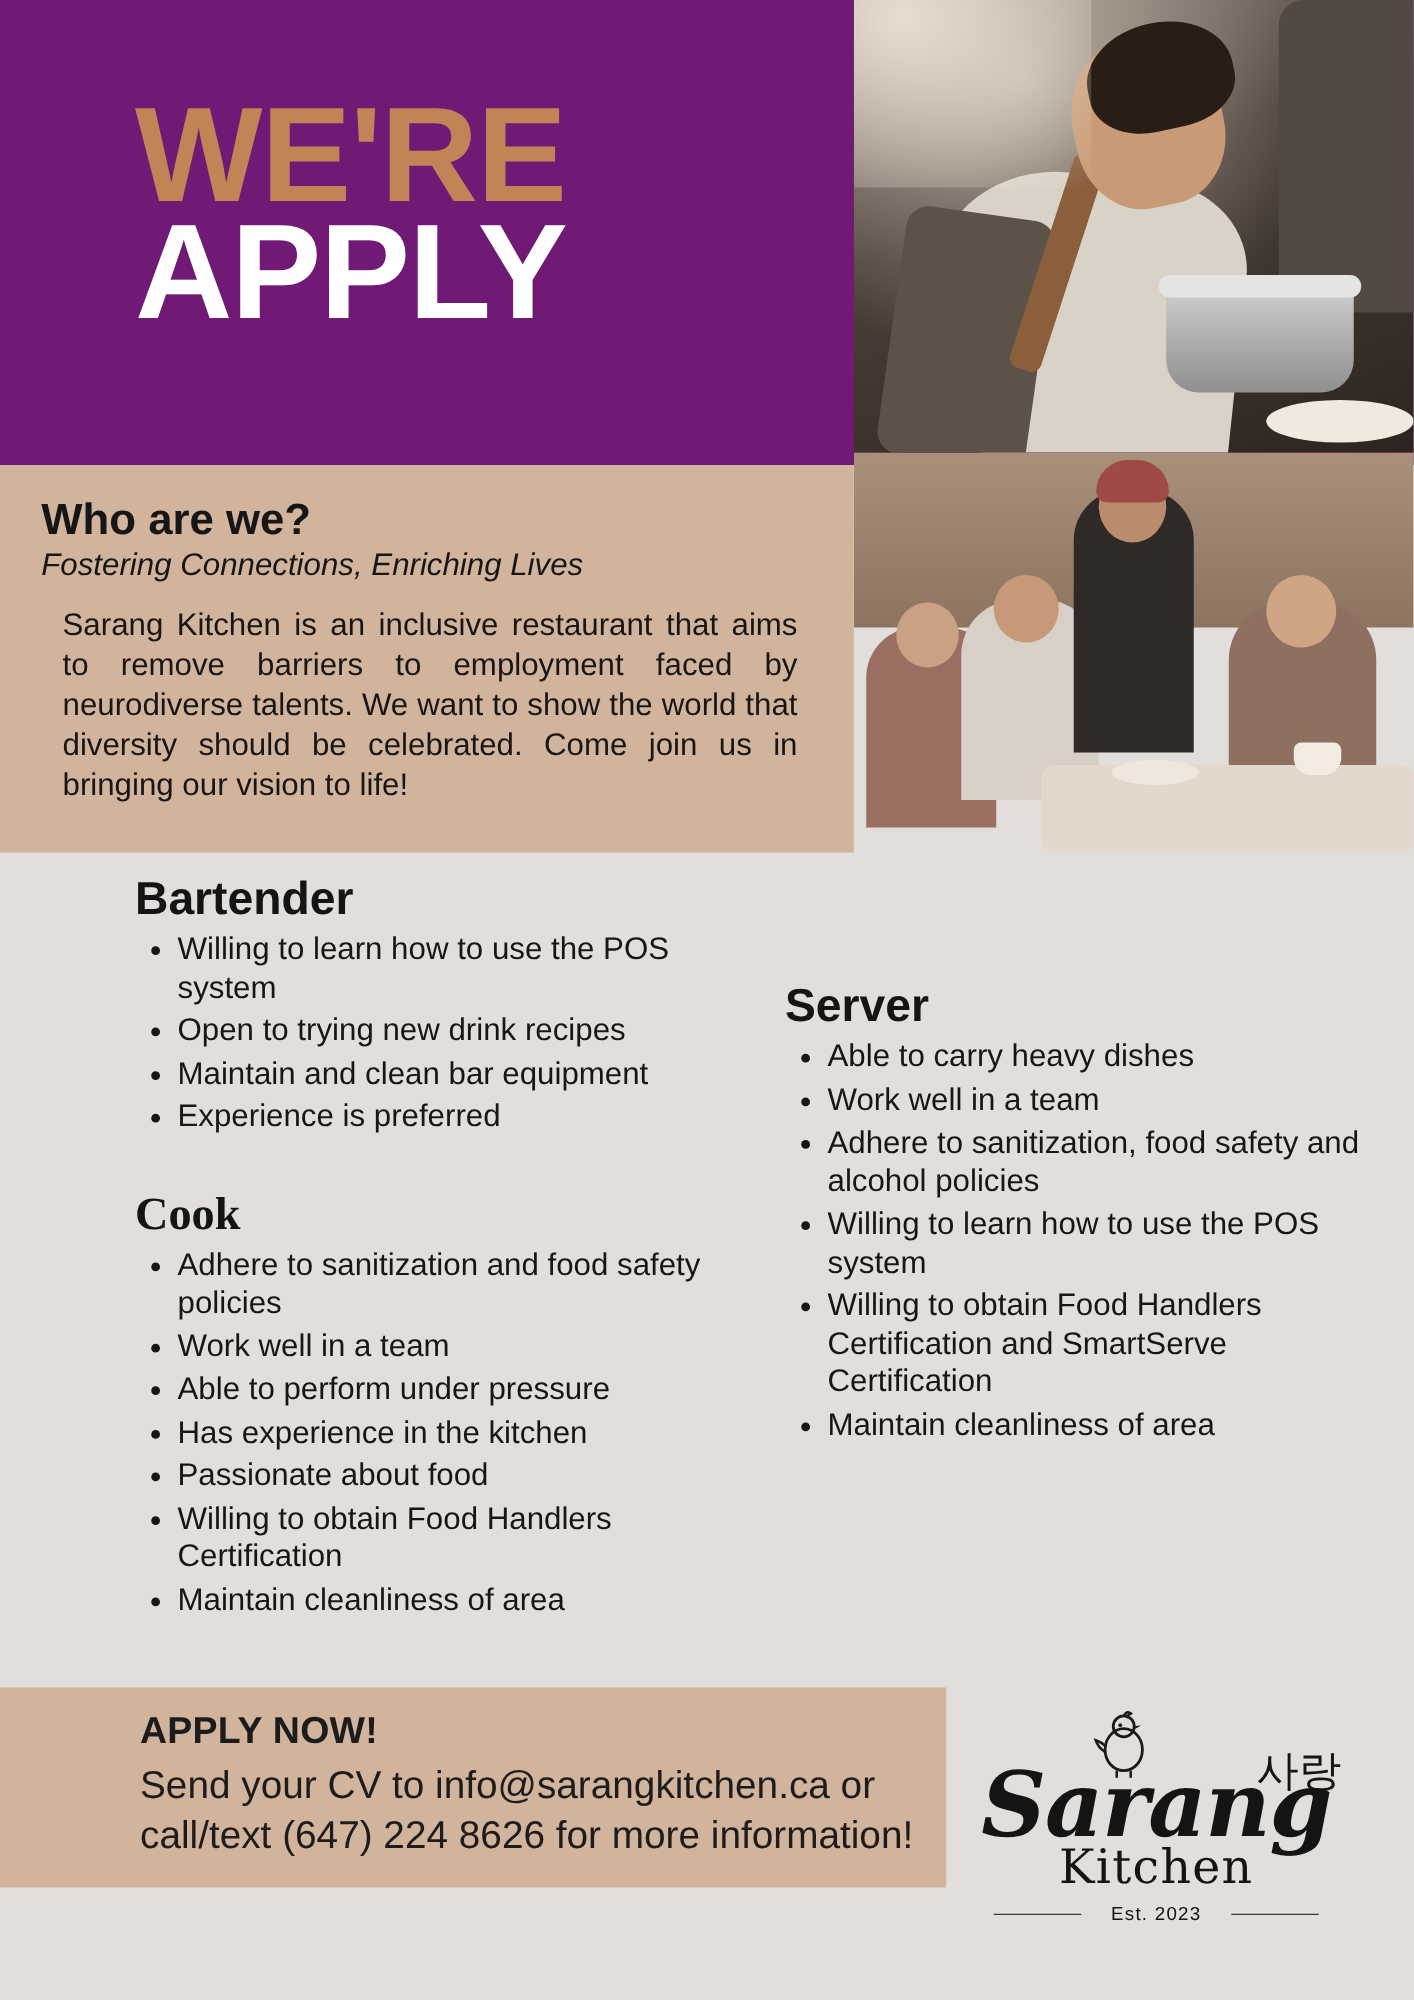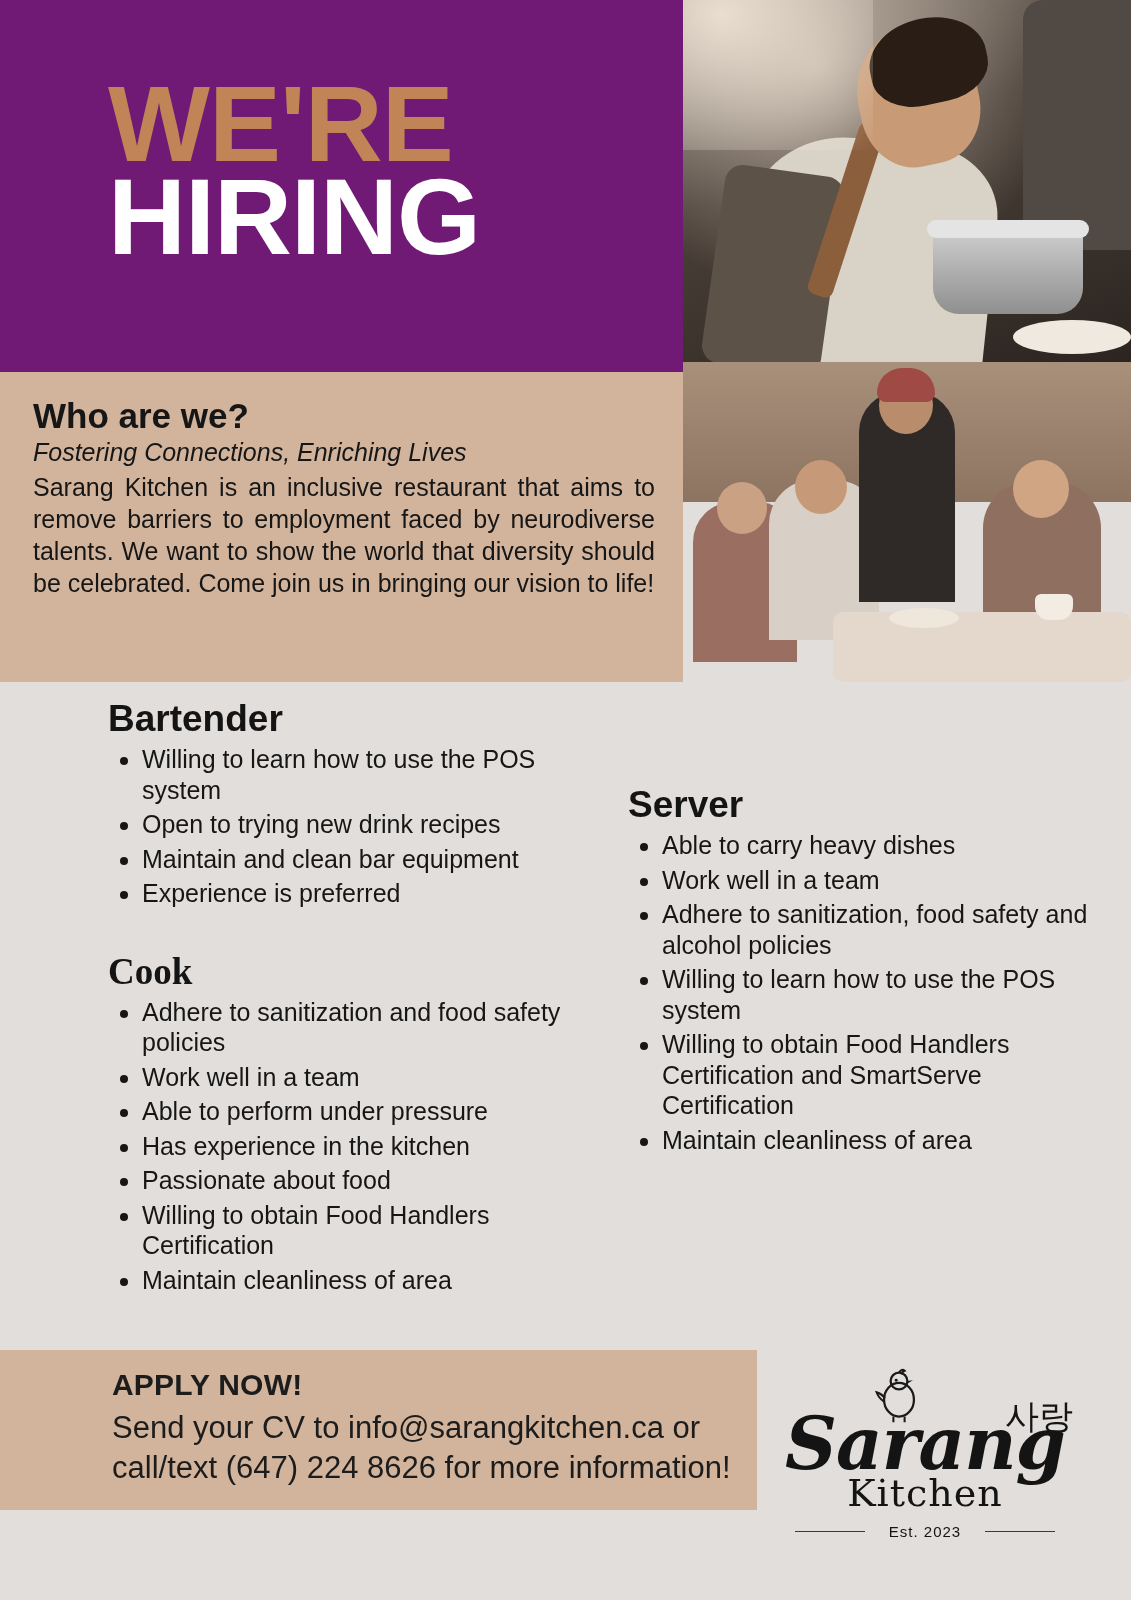--- a/index.html
+++ b/index.html
@@ -109,21 +109,21 @@
   .who-tagline {
     font-size: 25px;
     font-style: italic;
     margin: 0 0 4px 0;
     color: #161616;
   }
   .who-body {
     font-size: 25px;
     line-height: 1.28;
     text-align: justify;
-    margin: 0;
+    margin: 17px;
     color: #161616;
   }
 
   
   .roles {
     position: absolute;
     left: 0; top: 682px;
     width: 910px; height: 670px;
   }
   .col-left {
@@ -224,21 +224,21 @@
     margin-top: 6px;
     letter-spacing: 0.3px;
   }
 </style>
 </head>
 <body>
 
 <div class="top-band">
   <div class="hero-title">
     <span class="hero-line1">WE'RE</span>
-    <span class="hero-line2">HIRING</span>
+    <span class="hero-line2">APPLY</span>
   </div>
 </div>
 
 <div class="photo-col">
   <div class="photo-top">
     <div class="fig t-second-chef"></div>
     <div class="fig t-chef-body"></div>
     <div class="fig t-apron"></div>
     <div class="fig t-strap"></div>
     <div class="fig t-chef-head"></div>

